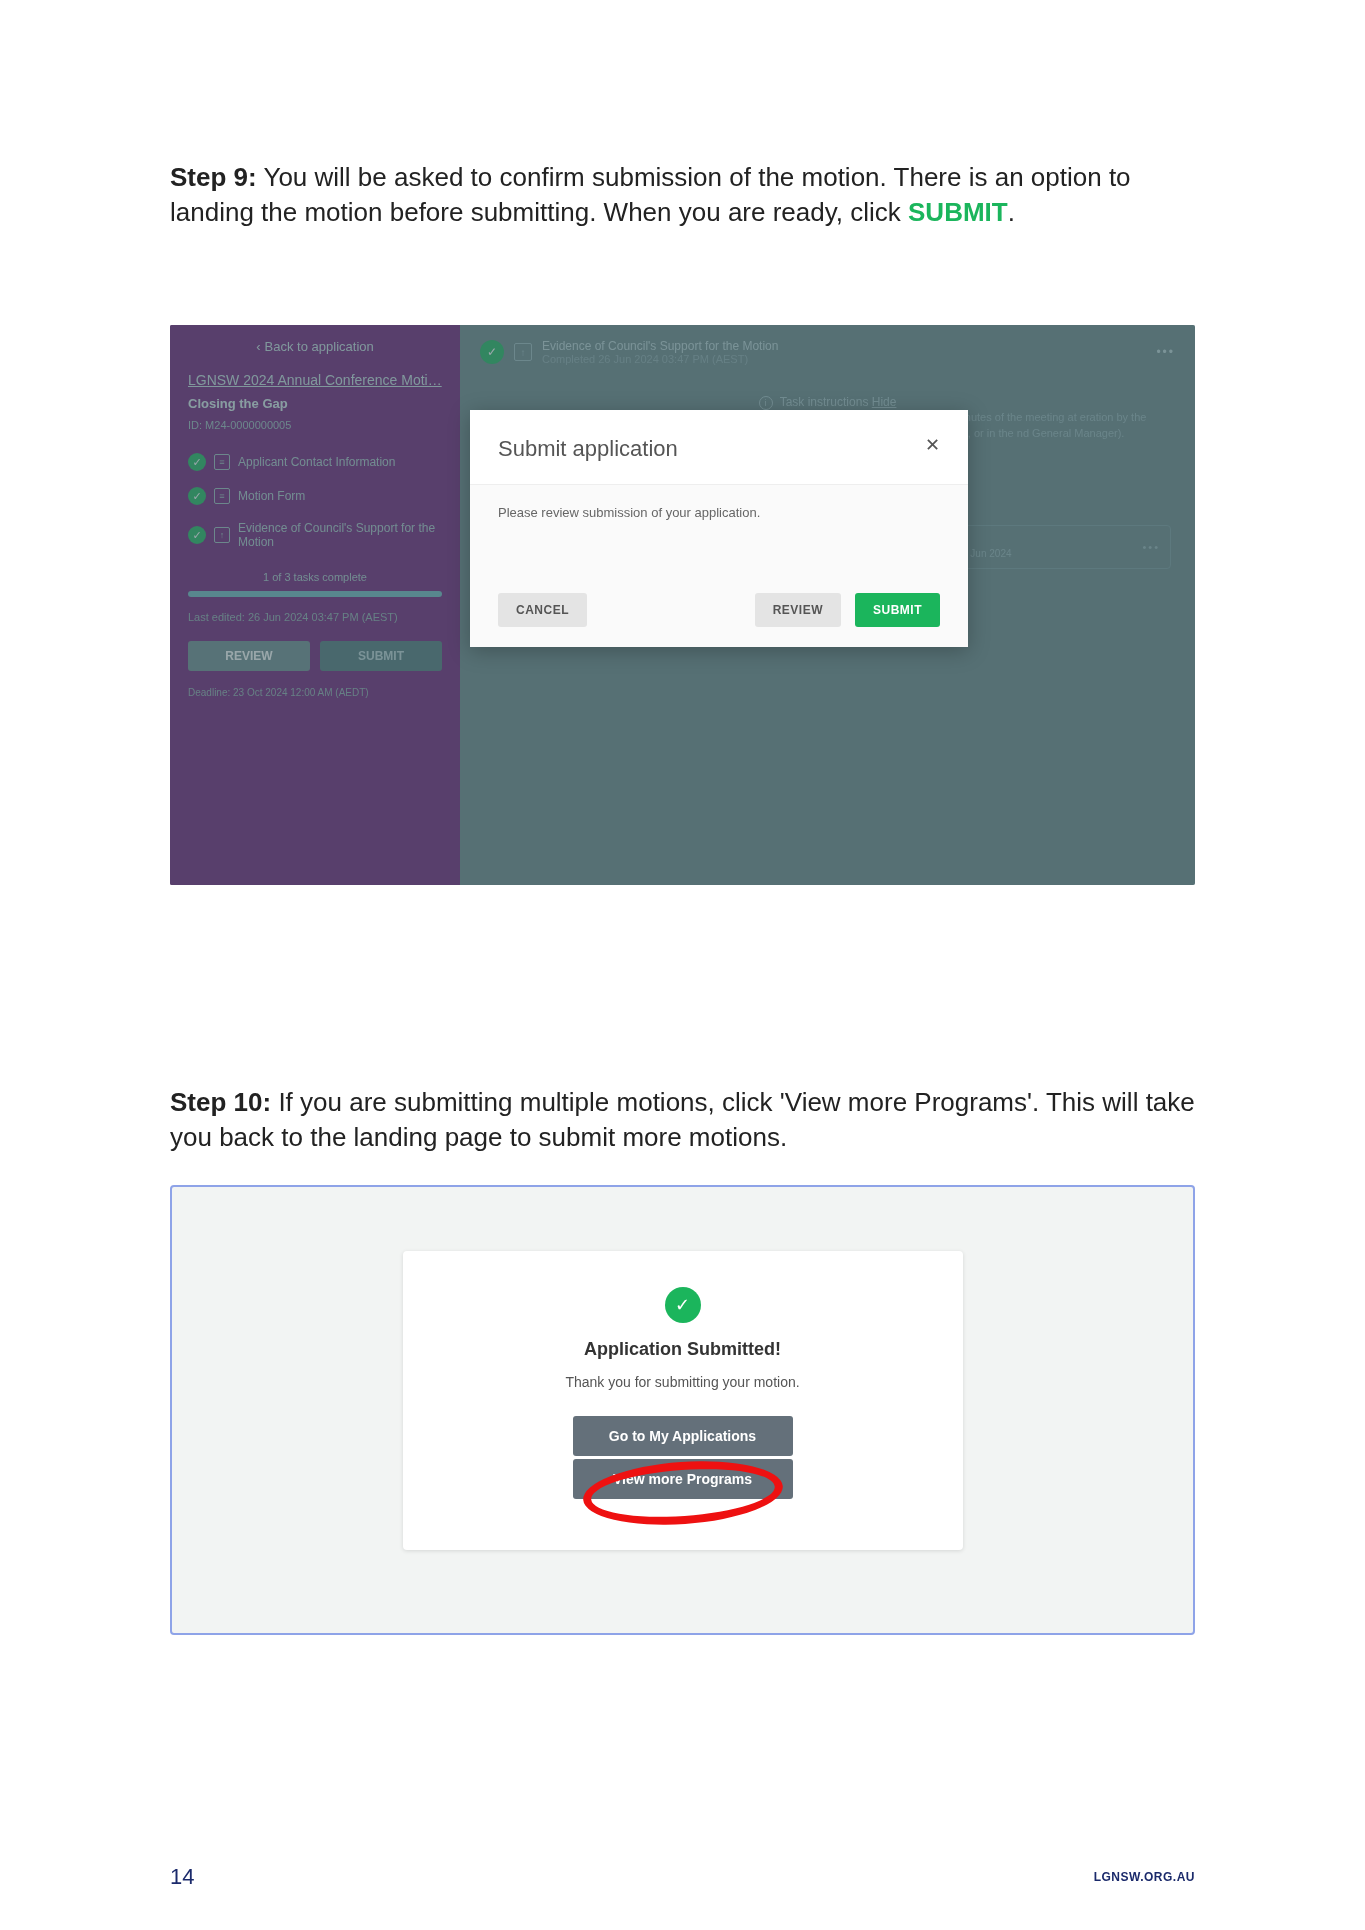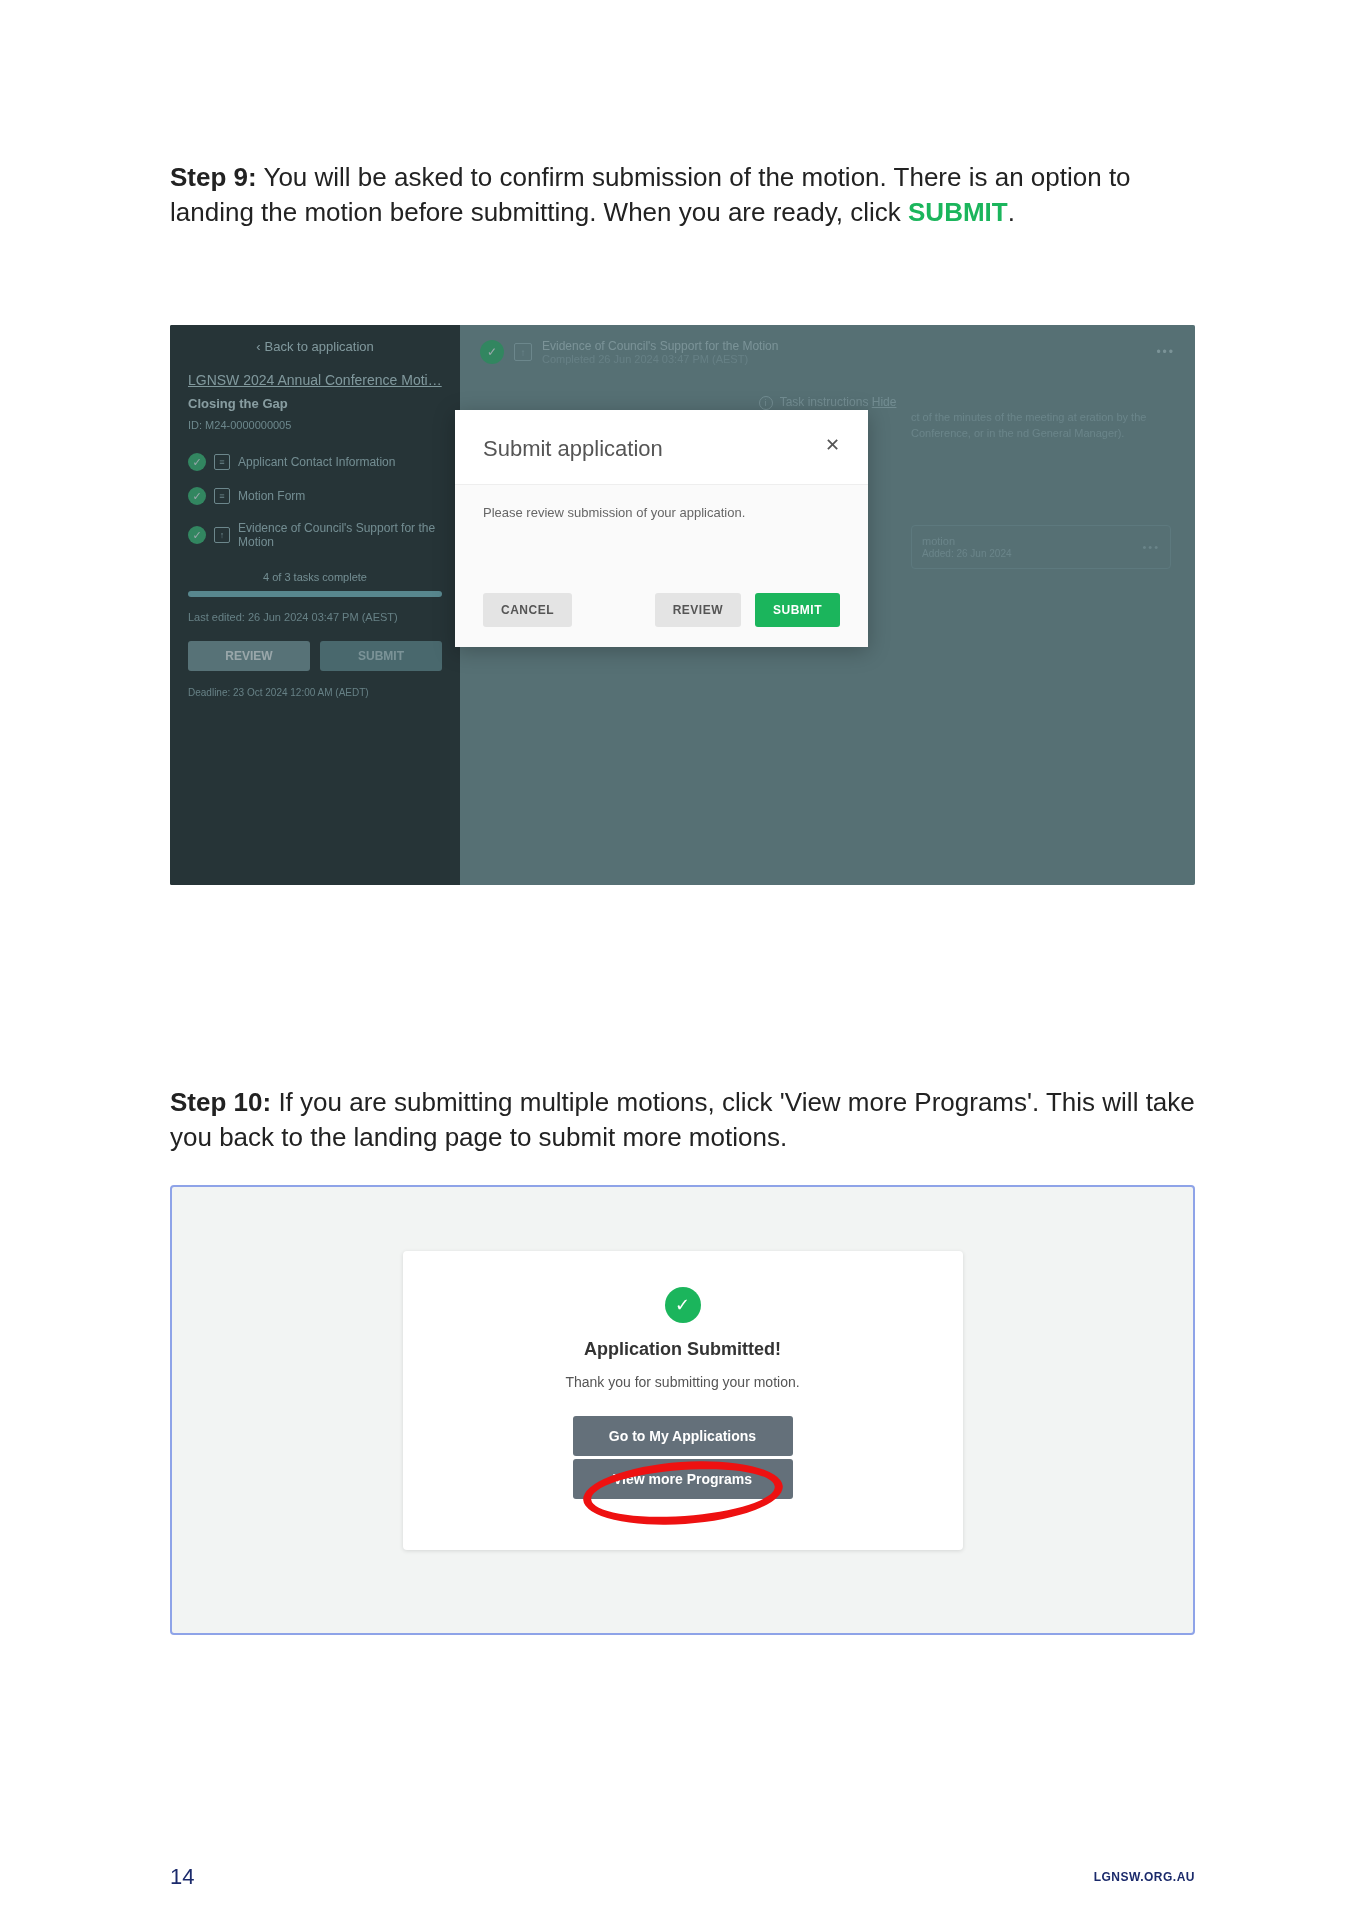--- a/index.html
+++ b/index.html
@@ -38,21 +38,21 @@
   }
   .app-dim {
     position: absolute; inset:0;
     background: rgba(70,95,100,0.55);
     z-index: 2;
   }
   .sidebar {
     position: absolute;
     left: 0; top: 0; bottom: 0;
     width: 290px;
-    background: #000000;
+    background: #701a75;
     color: #bcd3d6;
     padding: 14px 18px 0 18px;
     z-index:1;
     font-size: 12px;
   }
   .back-link { text-align:center; font-size:13px; color:#c7dde0; margin-bottom:18px; }
   .back-link .chev { margin-right:4px; }
   .prog-title { font-size:14px; text-decoration: underline; color:#c7dde0; }
   .closing { font-weight:700; color:#d9e9eb; margin-top:8px; font-size:13px;}
   .idline { color:#9bb8bc; font-size:11px; margin-top:8px; margin-bottom:14px;}
@@ -96,22 +96,22 @@
   .file-card{
     position:absolute;right:24px;top:200px;width:260px;height:44px;
     border:1px solid #7a999e;border-radius:4px;padding:6px 10px;font-size:11px;color:#97b3b7;
     display:flex;align-items:center;justify-content:space-between;
   }
   .file-dots{letter-spacing:2px;}
 
   
   .modal {
     position:absolute;
-    left:285px; top:85px;
-    width:413px;
+    left:300px; top:85px;
+    width:498px;
     background:#fff;
     z-index:5;
     box-shadow:0 4px 20px rgba(0,0,0,0.25);
   }
   .modal-head{
     padding:26px 28px 22px 28px;
     display:flex;justify-content:space-between;align-items:flex-start;
   }
   .modal-title{font-size:22px;color:#555;font-weight:400;}
   .modal-close{font-size:18px;color:#555;cursor:pointer;line-height:1;}
@@ -201,21 +201,21 @@
         <span class="t-check">✓</span>
         <span class="t-icon">≡</span>
         <span>Motion Form</span>
       </div>
       <div class="task-row">
         <span class="t-check">✓</span>
         <span class="t-icon">↑</span>
         <span>Evidence of Council's Support for the Motion</span>
       </div>
 
-      <div class="tasks-complete">4 of 3 tasks complete</div>
+      <div class="tasks-complete">1 of 3 tasks complete</div>
       <div class="progress-bar">
           <div class="progress-fill"></div>
         </div>
       <div class="last-edited">Last edited: 26 Jun 2024 03:47 PM (AEST)</div>
 
       <div class="side-buttons">
         <div class="side-btn review">REVIEW</div>
         <div class="side-btn submit">SUBMIT</div>
       </div>
       <div class="deadline">Deadline: 23 Oct 2024 12:00 AM (AEDT)</div>

